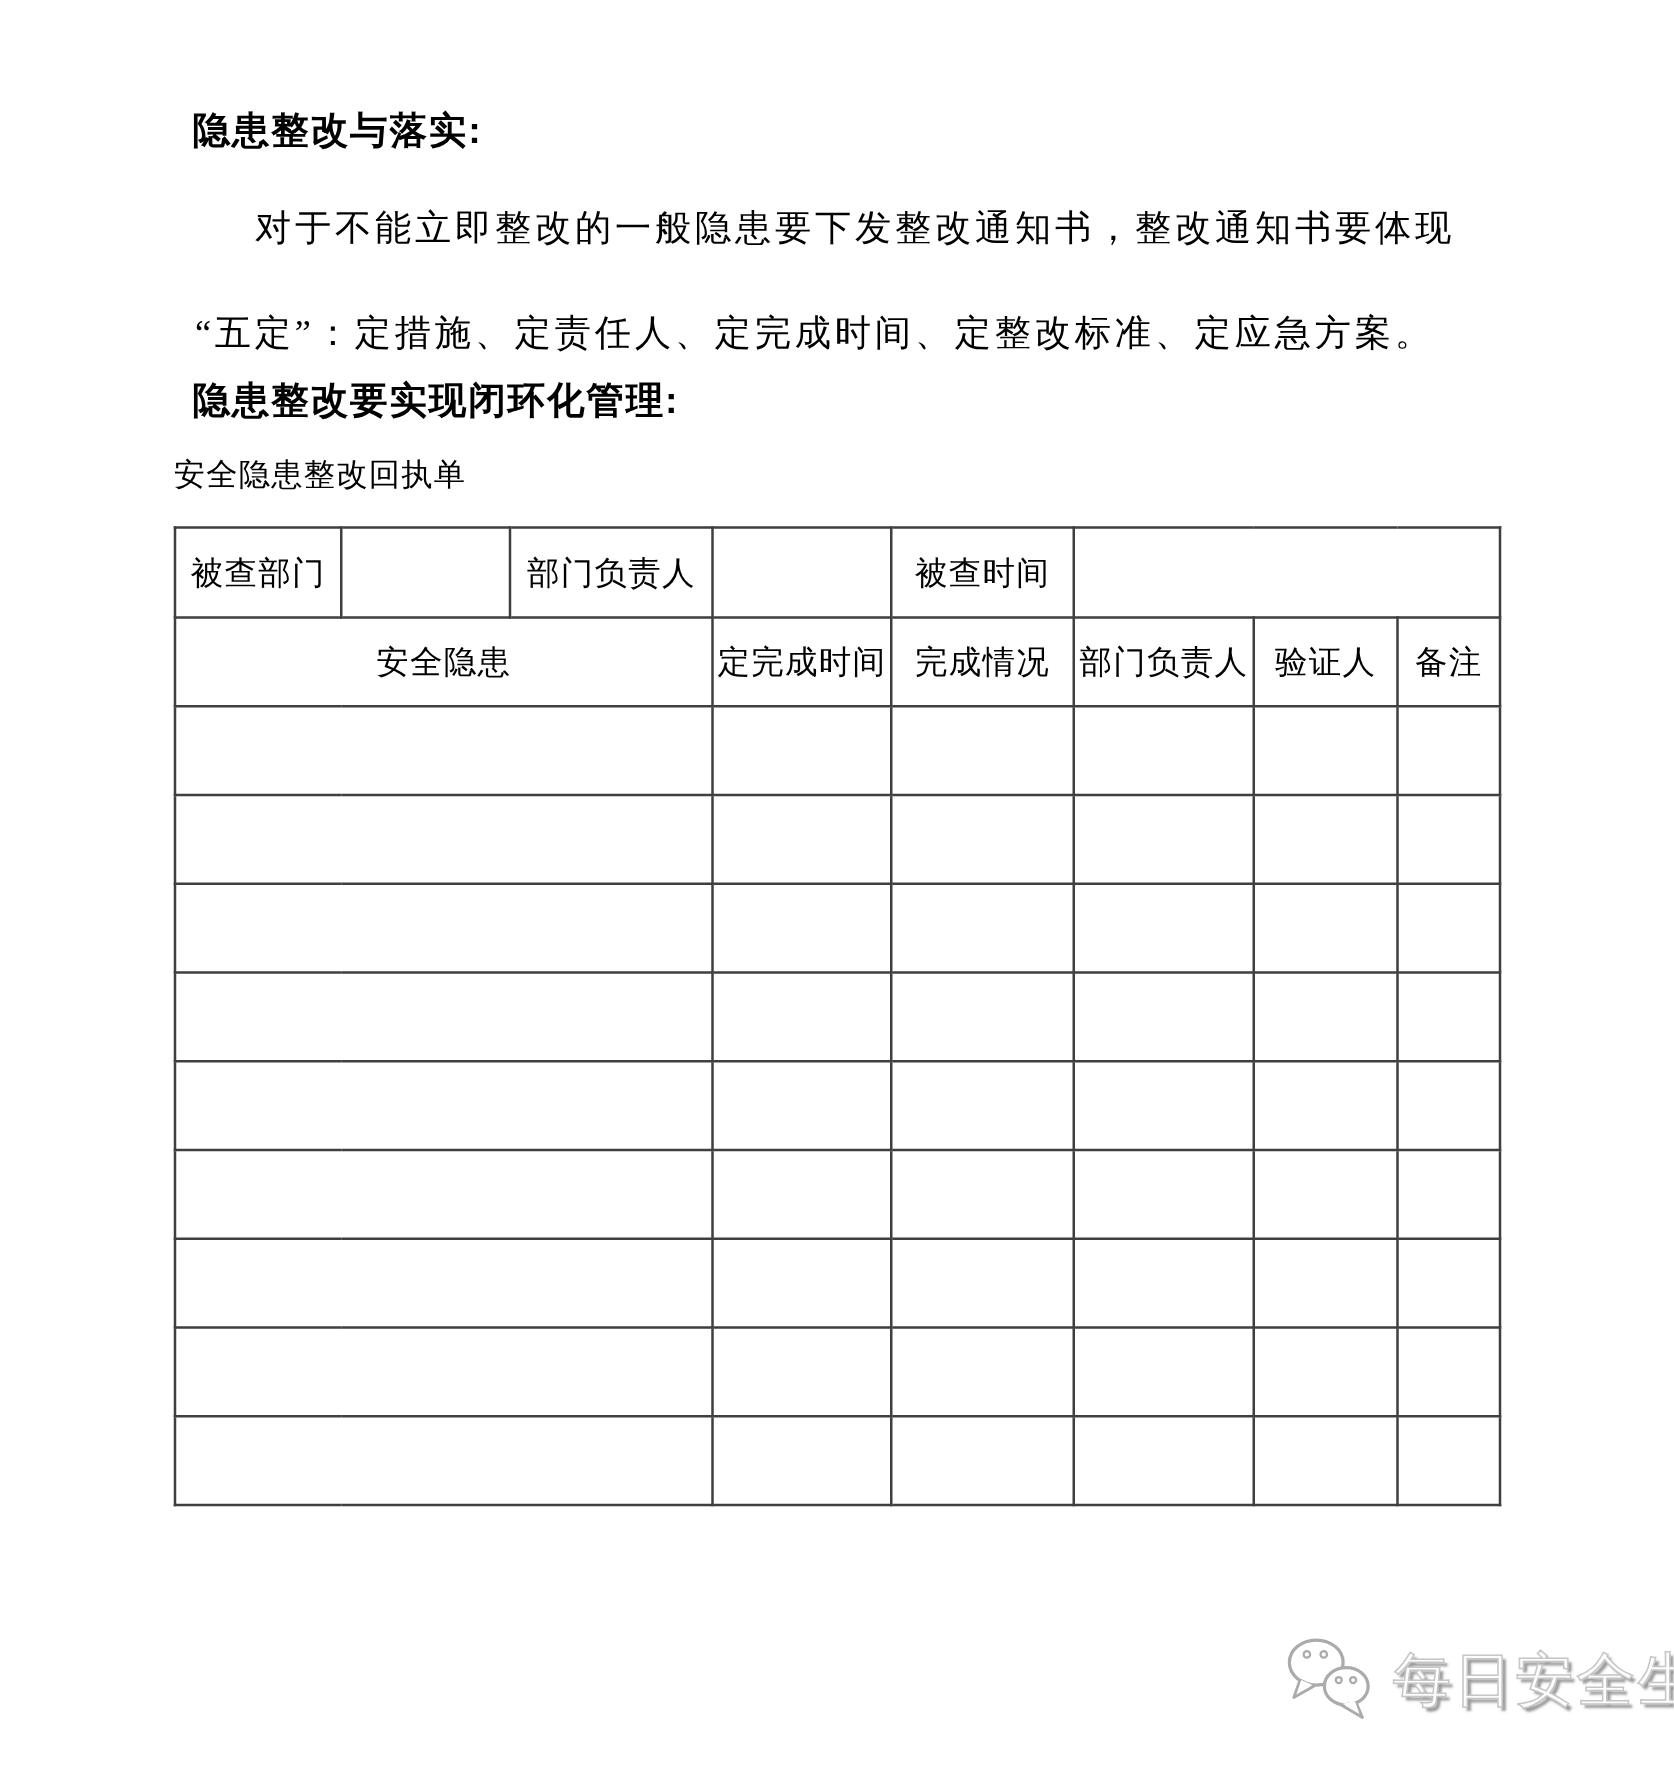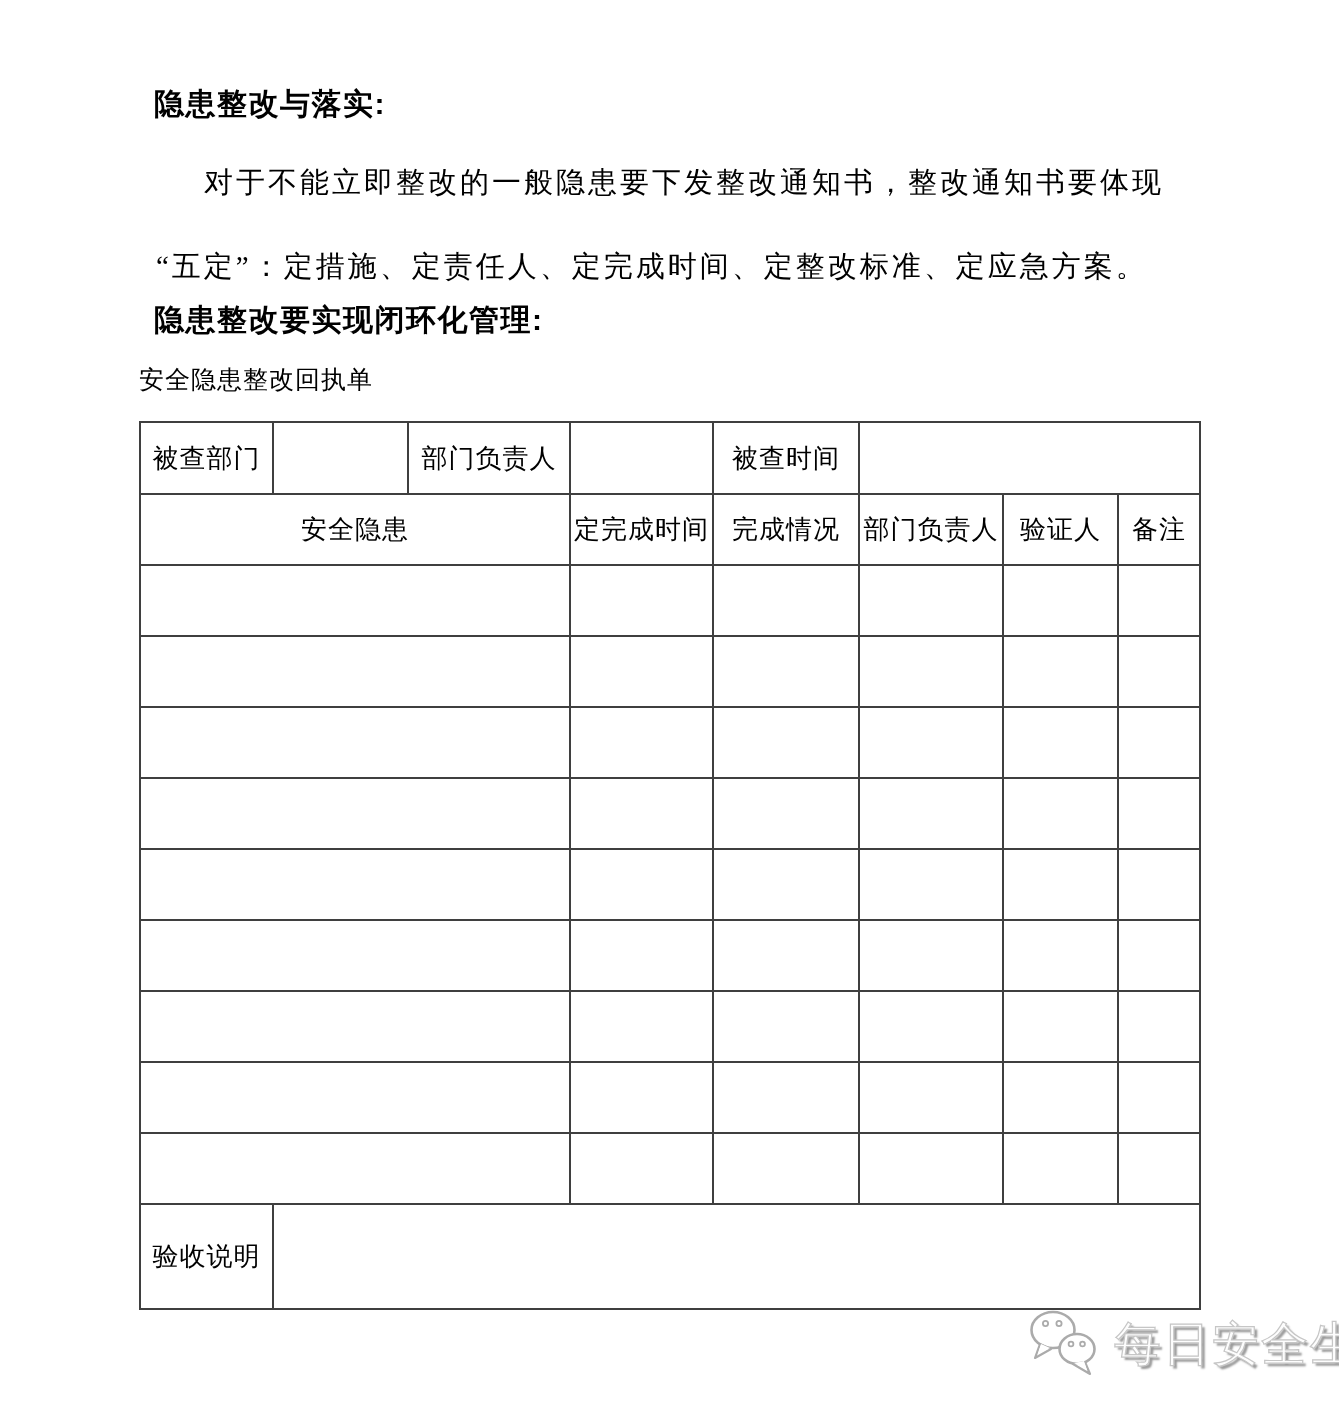--- a/index.html
+++ b/index.html
@@ -194,24 +194,20 @@
       <tr class="data-row">
         <td colspan="3"></td>
         <td></td>
         <td></td>
         <td></td>
         <td></td>
         <td></td>
       </tr>
     </tbody>
   <tbody>
-    <tr class="accept-row">
-      <td>验收说明</td>
-      <td colspan="7"></td>
-    </tr>
   </tbody>
 </table>
 
 <div class="abs watermark">
   <span>
     <svg width="82" height="72" viewBox="0 0 82 72">
       <g>
         <ellipse cx="27" cy="24" rx="21.5" ry="18" fill="#ffffff" stroke="#ababab" stroke-width="2.6"></ellipse>
         <polygon points="14,38 9,52 25,43" fill="#ffffff" stroke="#ababab" stroke-width="2.2" stroke-linejoin="round"></polygon>
         <polygon points="15,38 12,48 24,42" fill="#ffffff" stroke="none"></polygon>

